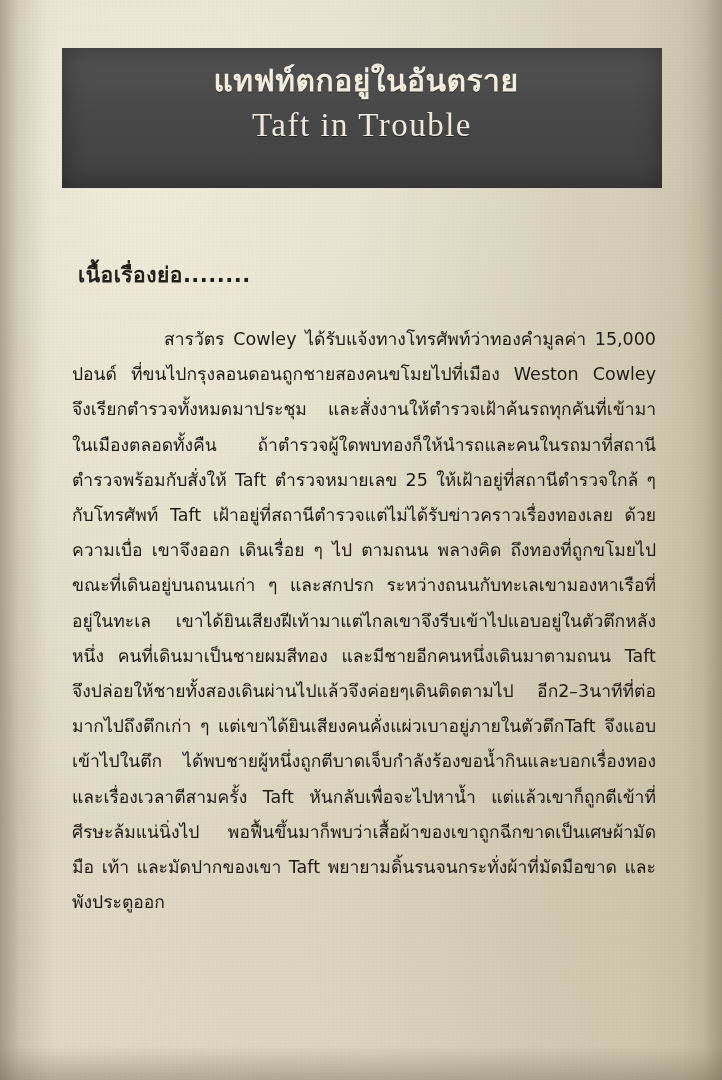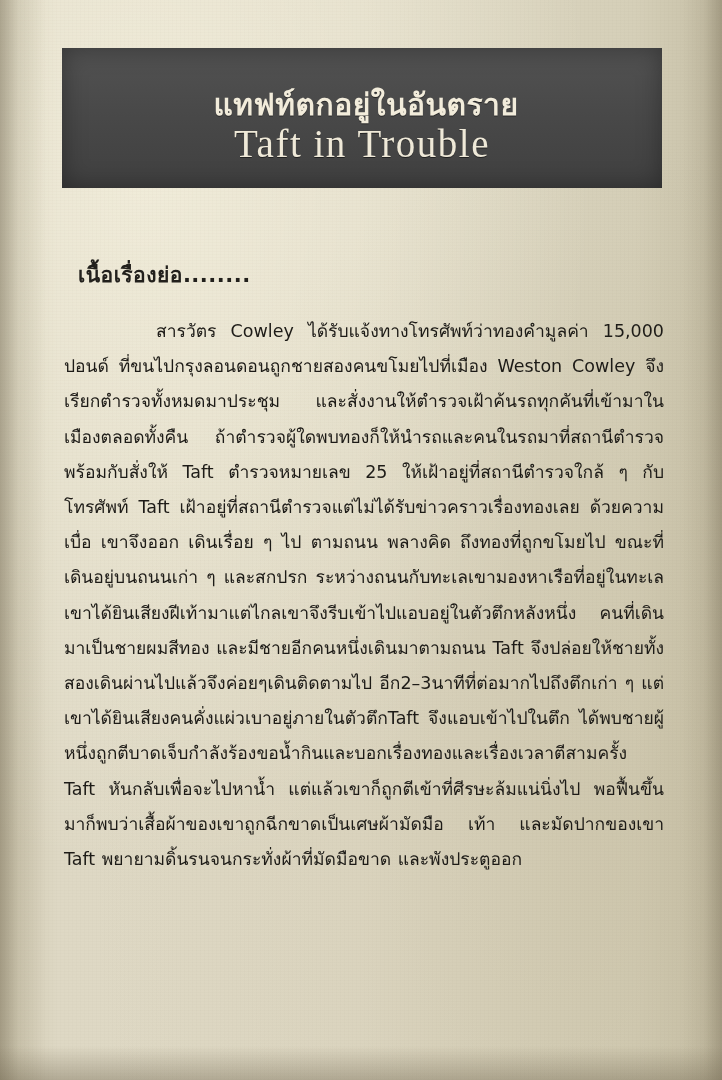--- a/index.html
+++ b/index.html
@@ -61,31 +61,32 @@
     background: linear-gradient(180deg, #525252 0%, #484848 50%, #404040 100%);
     color: #efe9d8;
     text-align: center;
     box-shadow: inset 0 0 24px rgba(0,0,0,0.35);
   }
   .title-thai {
     font-family: "DejaVu Sans", sans-serif;
     font-size: 30px;
     font-weight: 700;
     letter-spacing: 0.5px;
-    margin-top: 40px;
+    margin-top: 16px;
     line-height: 1.1;
     color: #f2ecdb;
     text-shadow: 0 1px 0 rgba(0,0,0,0.5);
     padding-left: 8px;
   }
   .title-eng {
     font-family: "Liberation Serif", serif;
-    font-size: 39px;
+    font-size: 33px;
     font-weight: 400;
     letter-spacing: 1.5px;
+    margin-top: 10px;
     color: #efe9d8;
     text-shadow: 0 1px 0 rgba(0,0,0,0.5);
   }
 
   .summary-label {
     position: absolute;
     left: 62px;
     top: 258px;
     font-family: "DejaVu Sans", sans-serif;
     font-size: 21px;
@@ -102,21 +103,21 @@
     width: 616px;
     font-family: "DejaVu Sans", sans-serif;
     font-size: 17.5px;
     line-height: 35.2px;
     color: #1d1b17;
     text-align: justify;
     text-justify: inter-word;
     word-spacing: 1px;
   }
   .body-text p {
-    margin: 8px;
+    margin: 16px;
     text-indent: 92px;
   }
 </style>
 </head>
 <body>
 
 <div class="page"></div>
 <div class="grain"></div>
 <div class="edge-left"></div>
 <div class="edge-right"></div>

